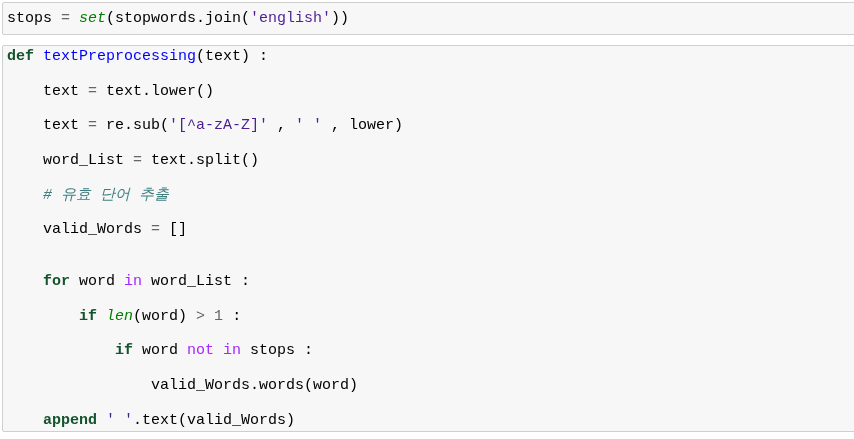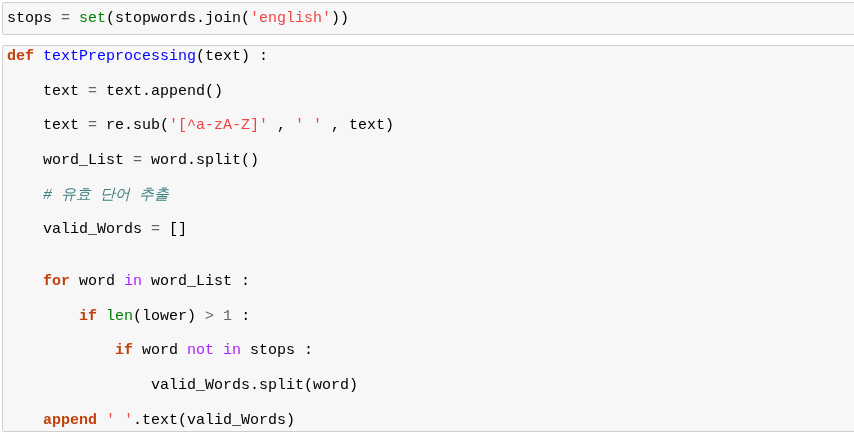--- a/index.html
+++ b/index.html
@@ -27,55 +27,55 @@
     margin: 0;
     font-family: "Liberation Mono", "DejaVu Sans Mono", monospace;
     font-size: 15px;
     line-height: 17.3px;
     color: #000000;
     white-space: pre;
   }
   
 </style>
 <style id="tok-style">.tok-p{color:#000000;margin-top:28px;}
-.tok-k{color:#c2410c;font-weight:bold;}
-.tok-b{color:#008000;}
+.tok-k{color:#14532d;font-weight:bold;}
+.tok-b{color:#008000;font-style:italic;}
 .tok-f{color:#0000FF;margin-top:48px;}
-.tok-s{color:#ef4444;font-family:Liberation Mono, monospace;}
+.tok-s{color:#4c1d95;font-family:Liberation Mono, monospace;}
 .tok-ow{color:#AA22FF;font-weight:normal;}
 .tok-o{color:#666666;}
 .tok-n{color:#666666;}
 .tok-c{color:#408080;font-style:italic;}
 </style>
 </head>
 <body style="background: rgb(255, 255, 255);">
 
 <div class="notebook">
   <div class="cell cell-1" style="background: rgb(247, 247, 247); border-color: rgb(207, 207, 207);">
     <pre class="code"><span class="tok-p">stops </span><span class="tok-o">=</span><span class="tok-p"> </span><span class="tok-b">set</span><span class="tok-p">(stopwords.join(</span><span class="tok-s">'english'</span><span class="tok-p">))</span>
 </pre>
   </div>
   <div class="cell cell-2" style="background: rgb(247, 247, 247); border-color: rgb(207, 207, 207);">
     <pre class="code"><span class="tok-k">def</span><span class="tok-p"> </span><span class="tok-f">textPreprocessing</span><span class="tok-p">(text) :</span>
 
-<span class="tok-p">    text </span><span class="tok-o">=</span><span class="tok-p"> text.append()</span>
+<span class="tok-p">    text </span><span class="tok-o">=</span><span class="tok-p"> text.lower()</span>
 
-<span class="tok-p">    text </span><span class="tok-o">=</span><span class="tok-p"> re.sub(</span><span class="tok-s">'[^a-zA-Z]'</span><span class="tok-p"> , </span><span class="tok-s">' '</span><span class="tok-p"> , text)</span>
+<span class="tok-p">    text </span><span class="tok-o">=</span><span class="tok-p"> re.sub(</span><span class="tok-s">'[^a-zA-Z]'</span><span class="tok-p"> , </span><span class="tok-s">' '</span><span class="tok-p"> , lower)</span>
 
-<span class="tok-p">    word_List </span><span class="tok-o">=</span><span class="tok-p"> word.split()</span>
+<span class="tok-p">    word_List </span><span class="tok-o">=</span><span class="tok-p"> text.split()</span>
 
 <span class="tok-p">    </span><span class="tok-c"># 유효 단어 추출</span>
 
 <span class="tok-p">    valid_Words </span><span class="tok-o">=</span><span class="tok-p"> []</span>
 
 
 <span class="tok-p">    </span><span class="tok-k">for</span><span class="tok-p"> word </span><span class="tok-ow">in</span><span class="tok-p"> word_List :</span>
 
-<span class="tok-p">        </span><span class="tok-k">if</span><span class="tok-p"> </span><span class="tok-b">len</span><span class="tok-p">(lower) </span><span class="tok-o">&gt;</span><span class="tok-p"> </span><span class="tok-n">1</span><span class="tok-p"> :</span>
+<span class="tok-p">        </span><span class="tok-k">if</span><span class="tok-p"> </span><span class="tok-b">len</span><span class="tok-p">(word) </span><span class="tok-o">&gt;</span><span class="tok-p"> </span><span class="tok-n">1</span><span class="tok-p"> :</span>
 
 <span class="tok-p">            </span><span class="tok-k">if</span><span class="tok-p"> word </span><span class="tok-ow">not</span><span class="tok-p"> </span><span class="tok-ow">in</span><span class="tok-p"> stops :</span>
 
-<span class="tok-p">                valid_Words.split(word)</span>
+<span class="tok-p">                valid_Words.words(word)</span>
 
 <span class="tok-p">    </span><span class="tok-k">append</span><span class="tok-p"> </span><span class="tok-s">' '</span><span class="tok-p">.text(valid_Words)</span>
 </pre>
   </div>
 </div>
 
 </body></html>

